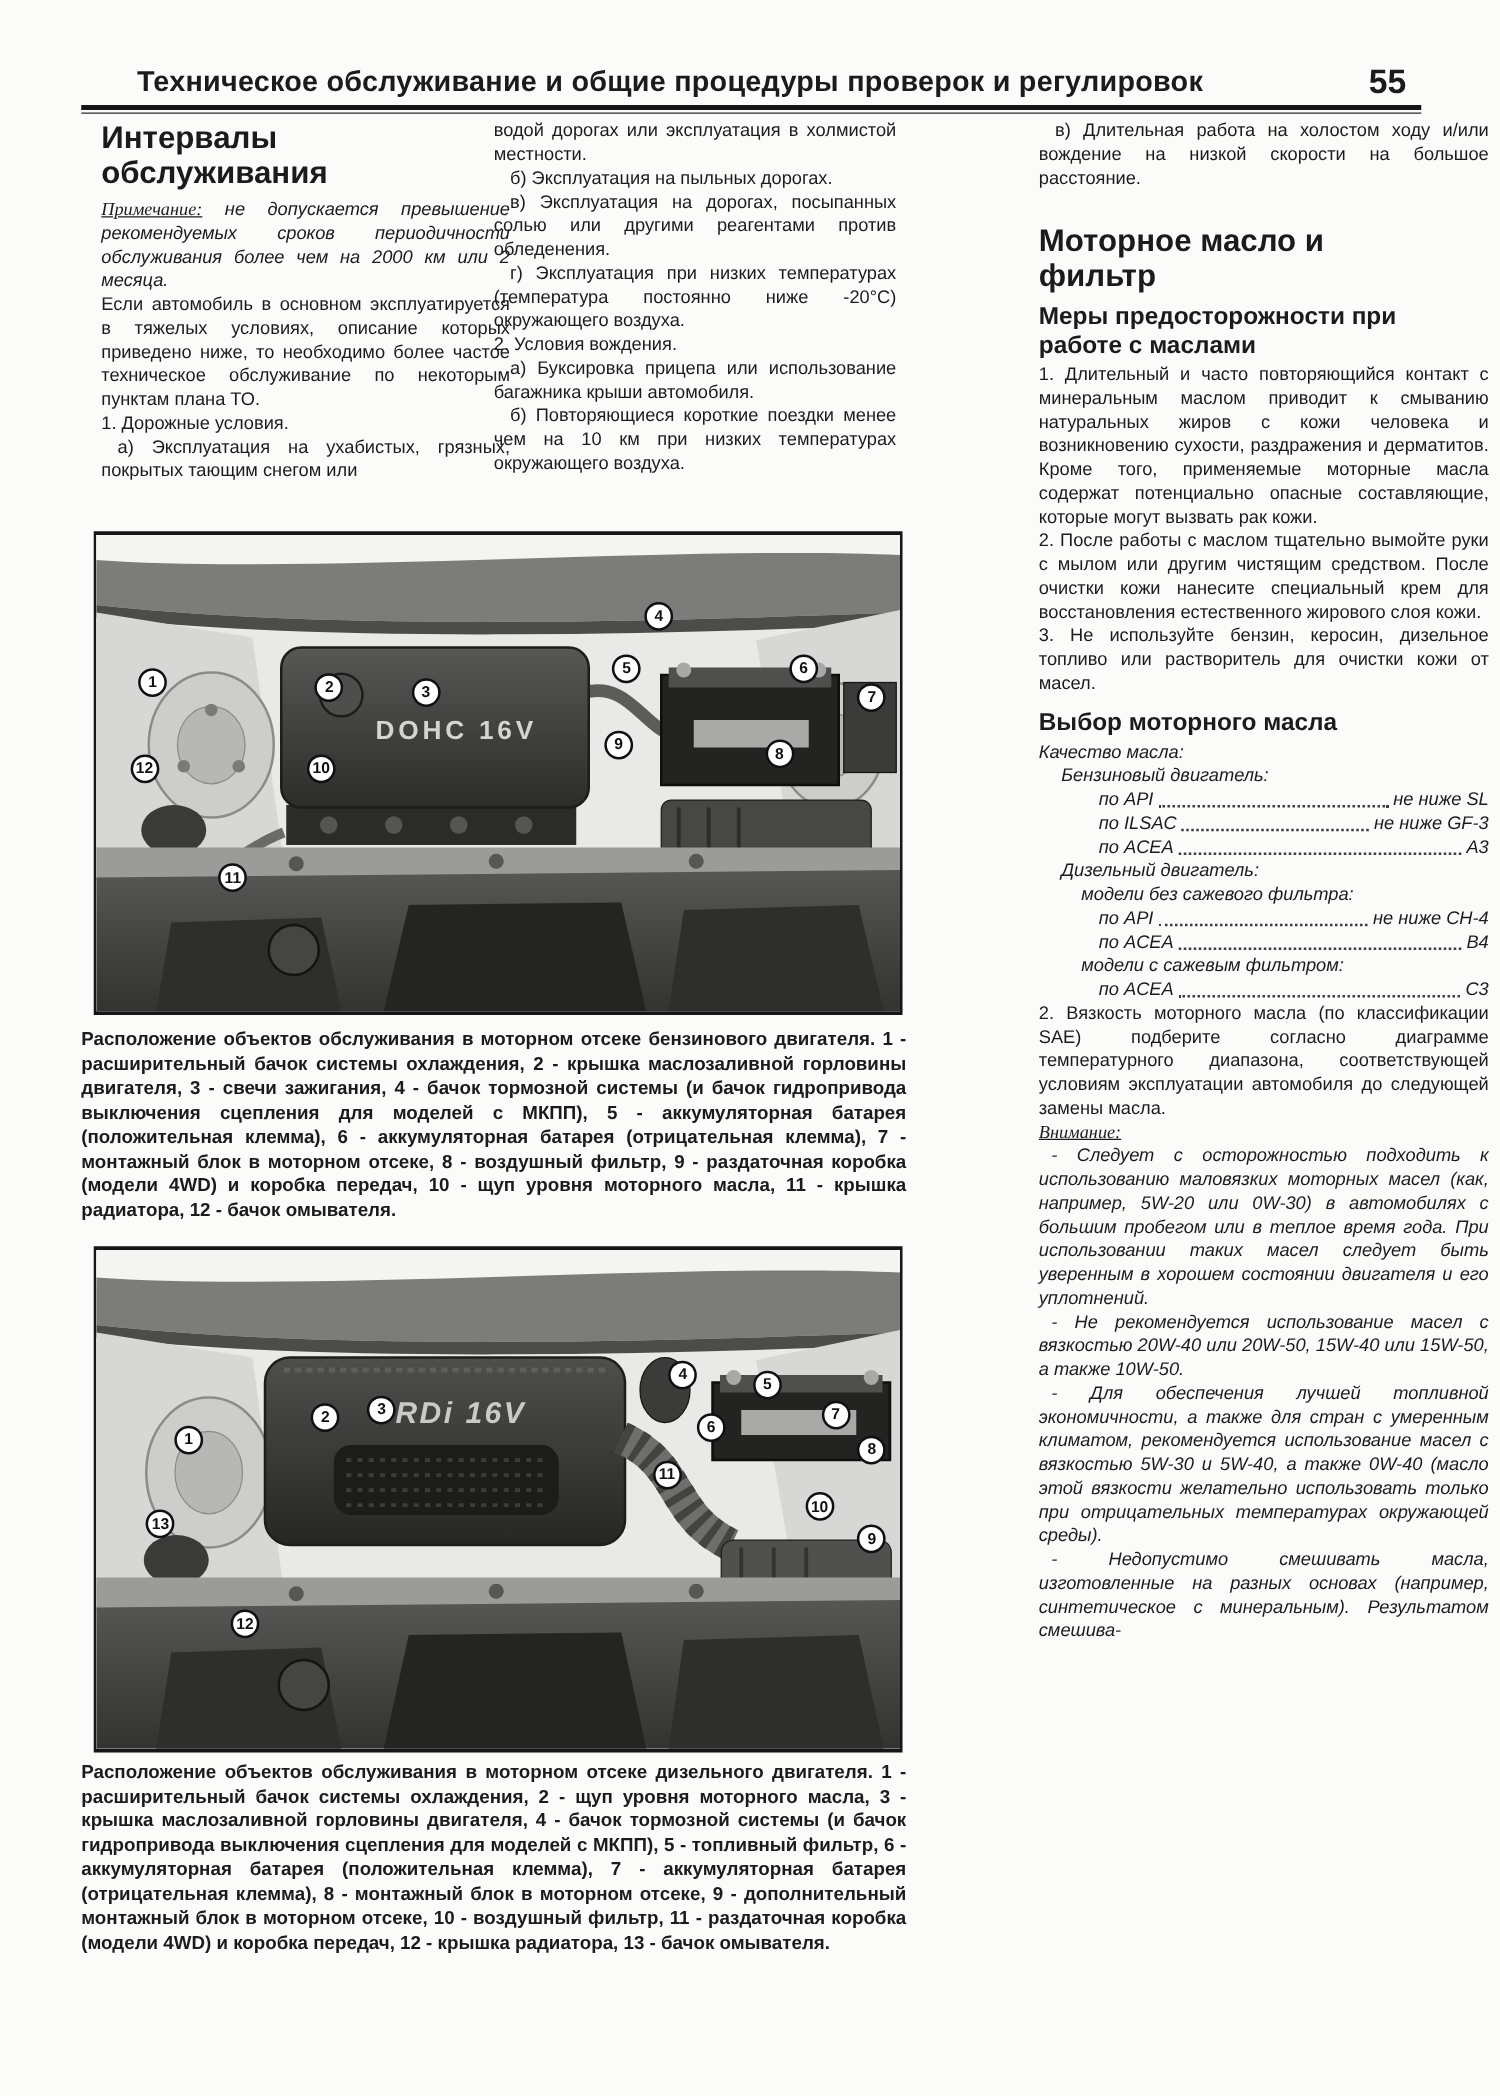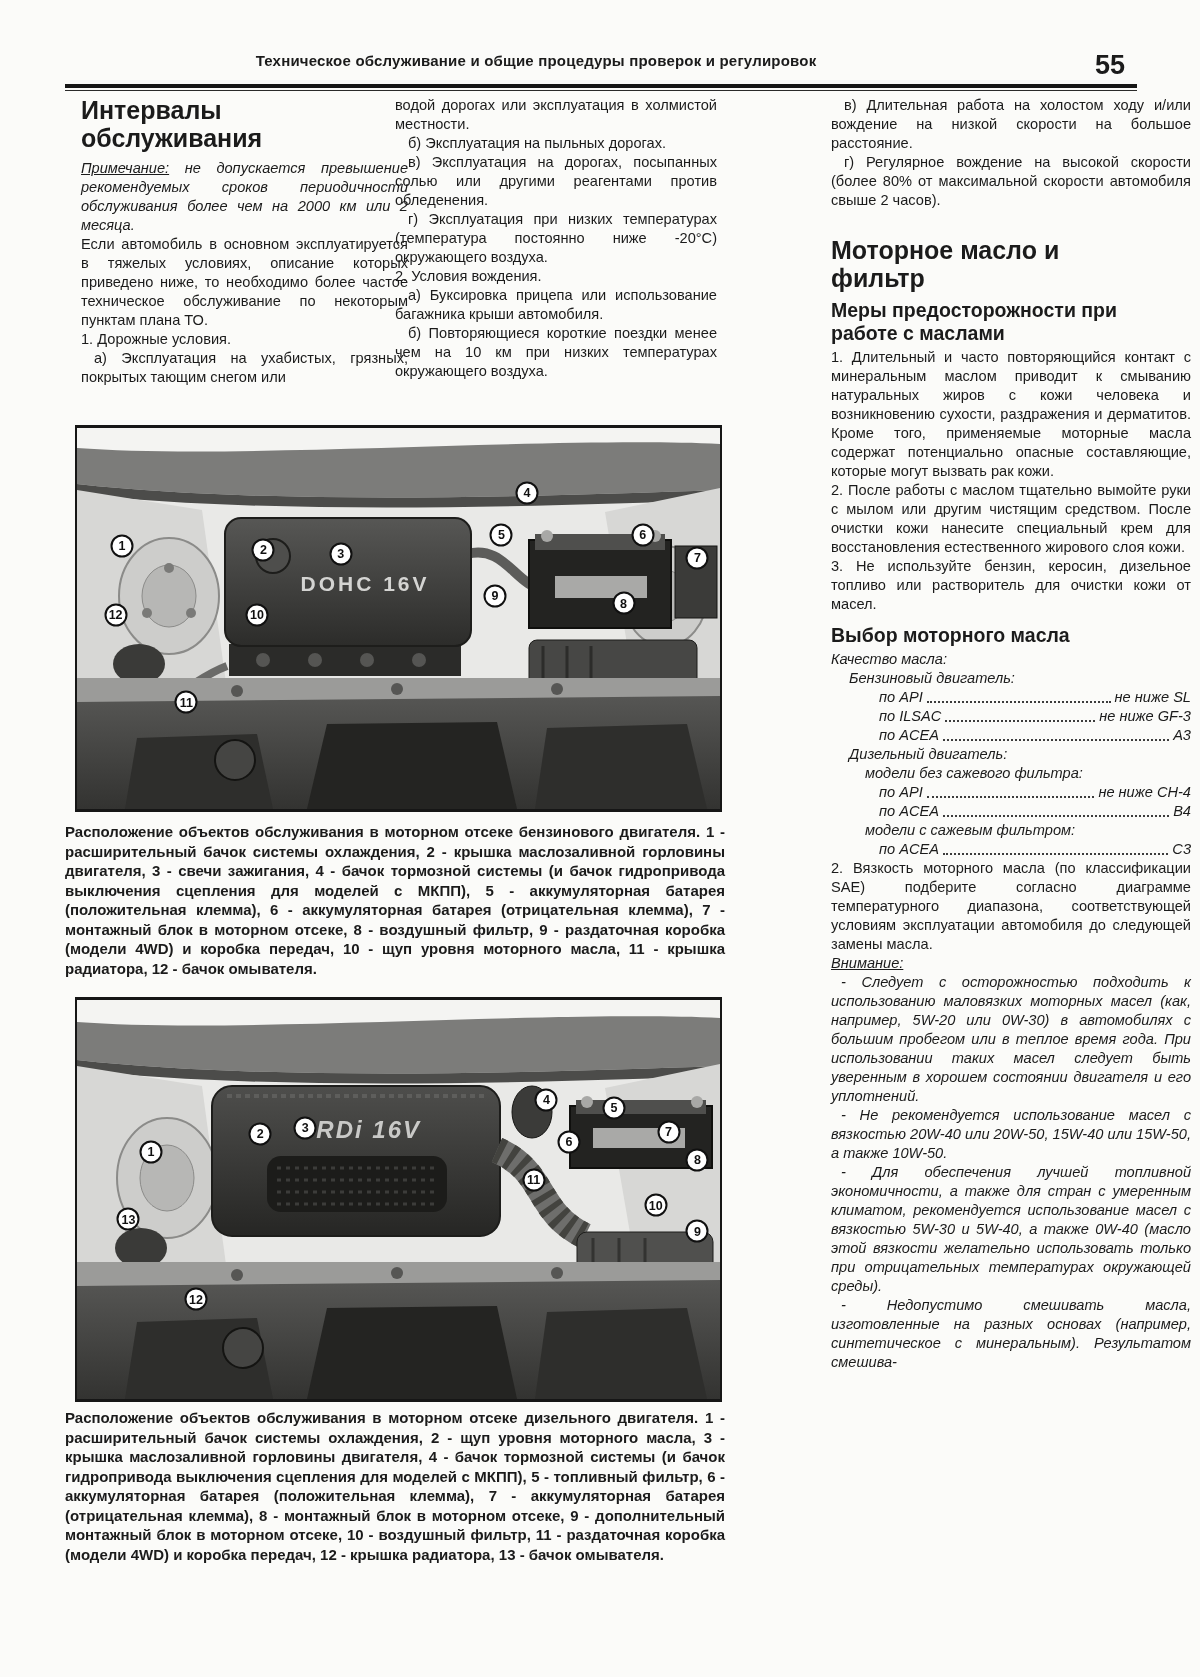--- a/index.html
+++ b/index.html
@@ -7,41 +7,41 @@
     position:relative; width:1200px; height:1677px; margin:0 auto;
     background:#fbfbf9; color:#1b1b1b;
     font-family:"Liberation Sans","DejaVu Sans",sans-serif;
     overflow:hidden;
   }
   
   .hdr { position:absolute; left:65px; top:48px; width:1072px; }
   .hdr-row { position:relative; height:32px; }
   .hdr-title {
     position:absolute; left:0; right:130px; text-align:center;
-    font-size:15px; font-weight:bold; letter-spacing:.2px; top:4px;
+    font-size:23px; font-weight:bold; letter-spacing:.2px; top:4px;
   }
   .hdr-num { position:absolute; right:12px; top:2px; font-size:27px; font-weight:bold; }
   .hdr-rule-thick { height:4px; background:#161616; margin-top:4px; }
   .hdr-rule-thin  { height:1px; background:#2a2a2a; margin-top:2px; }
 
   
   .col { position:absolute; font-size:14.6px; line-height:19px; text-align:justify; }
   .col p { margin:0; }
   .ind  { text-indent:13px; }
   .h1 {
     font-size:25px; line-height:28px; font-weight:bold; text-align:left;
     margin:0 0 7px 0; max-width:235px;
   }
   .h1-oil { margin-top:26px; max-width:250px; }
   .h2 {
     font-size:19.5px; line-height:23px; font-weight:bold; text-align:left;
     margin:2px 0 3px 0; max-width:290px;
   }
   .h2-one { max-width:none; margin-top:10px; }
-  .u-lbl  { font-style:italic; text-decoration:underline; }
+  .u-lbl  { font-style:italic; text-decoration:underline;font-family:Liberation Serif, serif; }
   .note   { font-style:italic; }
   .warn   { font-style:italic; text-indent:10px; }
   .attn   { margin-top:3px; margin-bottom:2px; text-align:left; }
 
   
   .spec-block { font-style:italic; }
   .g1 { padding-left:18px; text-align:left; }
   .g2 { padding-left:34px; text-align:left; }
   .spec-row { display:flex; align-items:flex-end; padding-left:48px; }
   .spec-row .dots { flex:1; border-bottom:2px dotted #3c3c3c; margin:0 4px 4px 4px; min-width:20px; }
@@ -93,21 +93,20 @@
     <p class="ind">б) Эксплуатация на пыльных дорогах.</p>
     <p class="ind">в) Эксплуатация на дорогах, посыпанных солью или другими реагентами против обледенения.</p>
     <p class="ind">г) Эксплуатация при низких температурах (температура постоянно ниже -20°С) окружающего воздуха.</p>
     <p>2. Условия вождения.</p>
     <p class="ind">а) Буксировка прицепа или использование багажника крыши автомобиля.</p>
     <p class="ind">б) Повторяющиеся короткие поездки менее чем на 10 км при низких температурах окружающего воздуха.</p>
   </div>
 
   <div class="col" style="left:783px; top:96px; width:360px;margin-left:48px;">
     <p class="ind">в) Длительная работа на холостом ходу и/или вождение на низкой скорости на большое расстояние.</p>
-    <p class="ind">г) Регулярное вождение на высокой скорости (более 80% от максимальной скорости автомобиля свыше 2 часов).</p>
 
     <h1 class="h1 h1-oil">Моторное масло и фильтр</h1>
     <h2 class="h2">Меры предосторожности при работе с маслами</h2>
     <p>1. Длительный и часто повторяющийся контакт с минеральным маслом приводит к смыванию натуральных жиров с кожи человека и возникновению сухости, раздражения и дерматитов. Кроме того, применяемые моторные масла содержат потенциально опасные составляющие, которые могут вызвать рак кожи.</p>
     <p>2. После работы с маслом тщательно вымойте руки с мылом или другим чистящим средством. После очистки кожи нанесите специальный крем для восстановления естественного жирового слоя кожи.</p>
     <p>3. Не используйте бензин, керосин, дизельное топливо или растворитель для очистки кожи от масел.</p>
 
     <h2 class="h2 h2-one">Выбор моторного масла</h2>
 
     <div class="spec-block">

